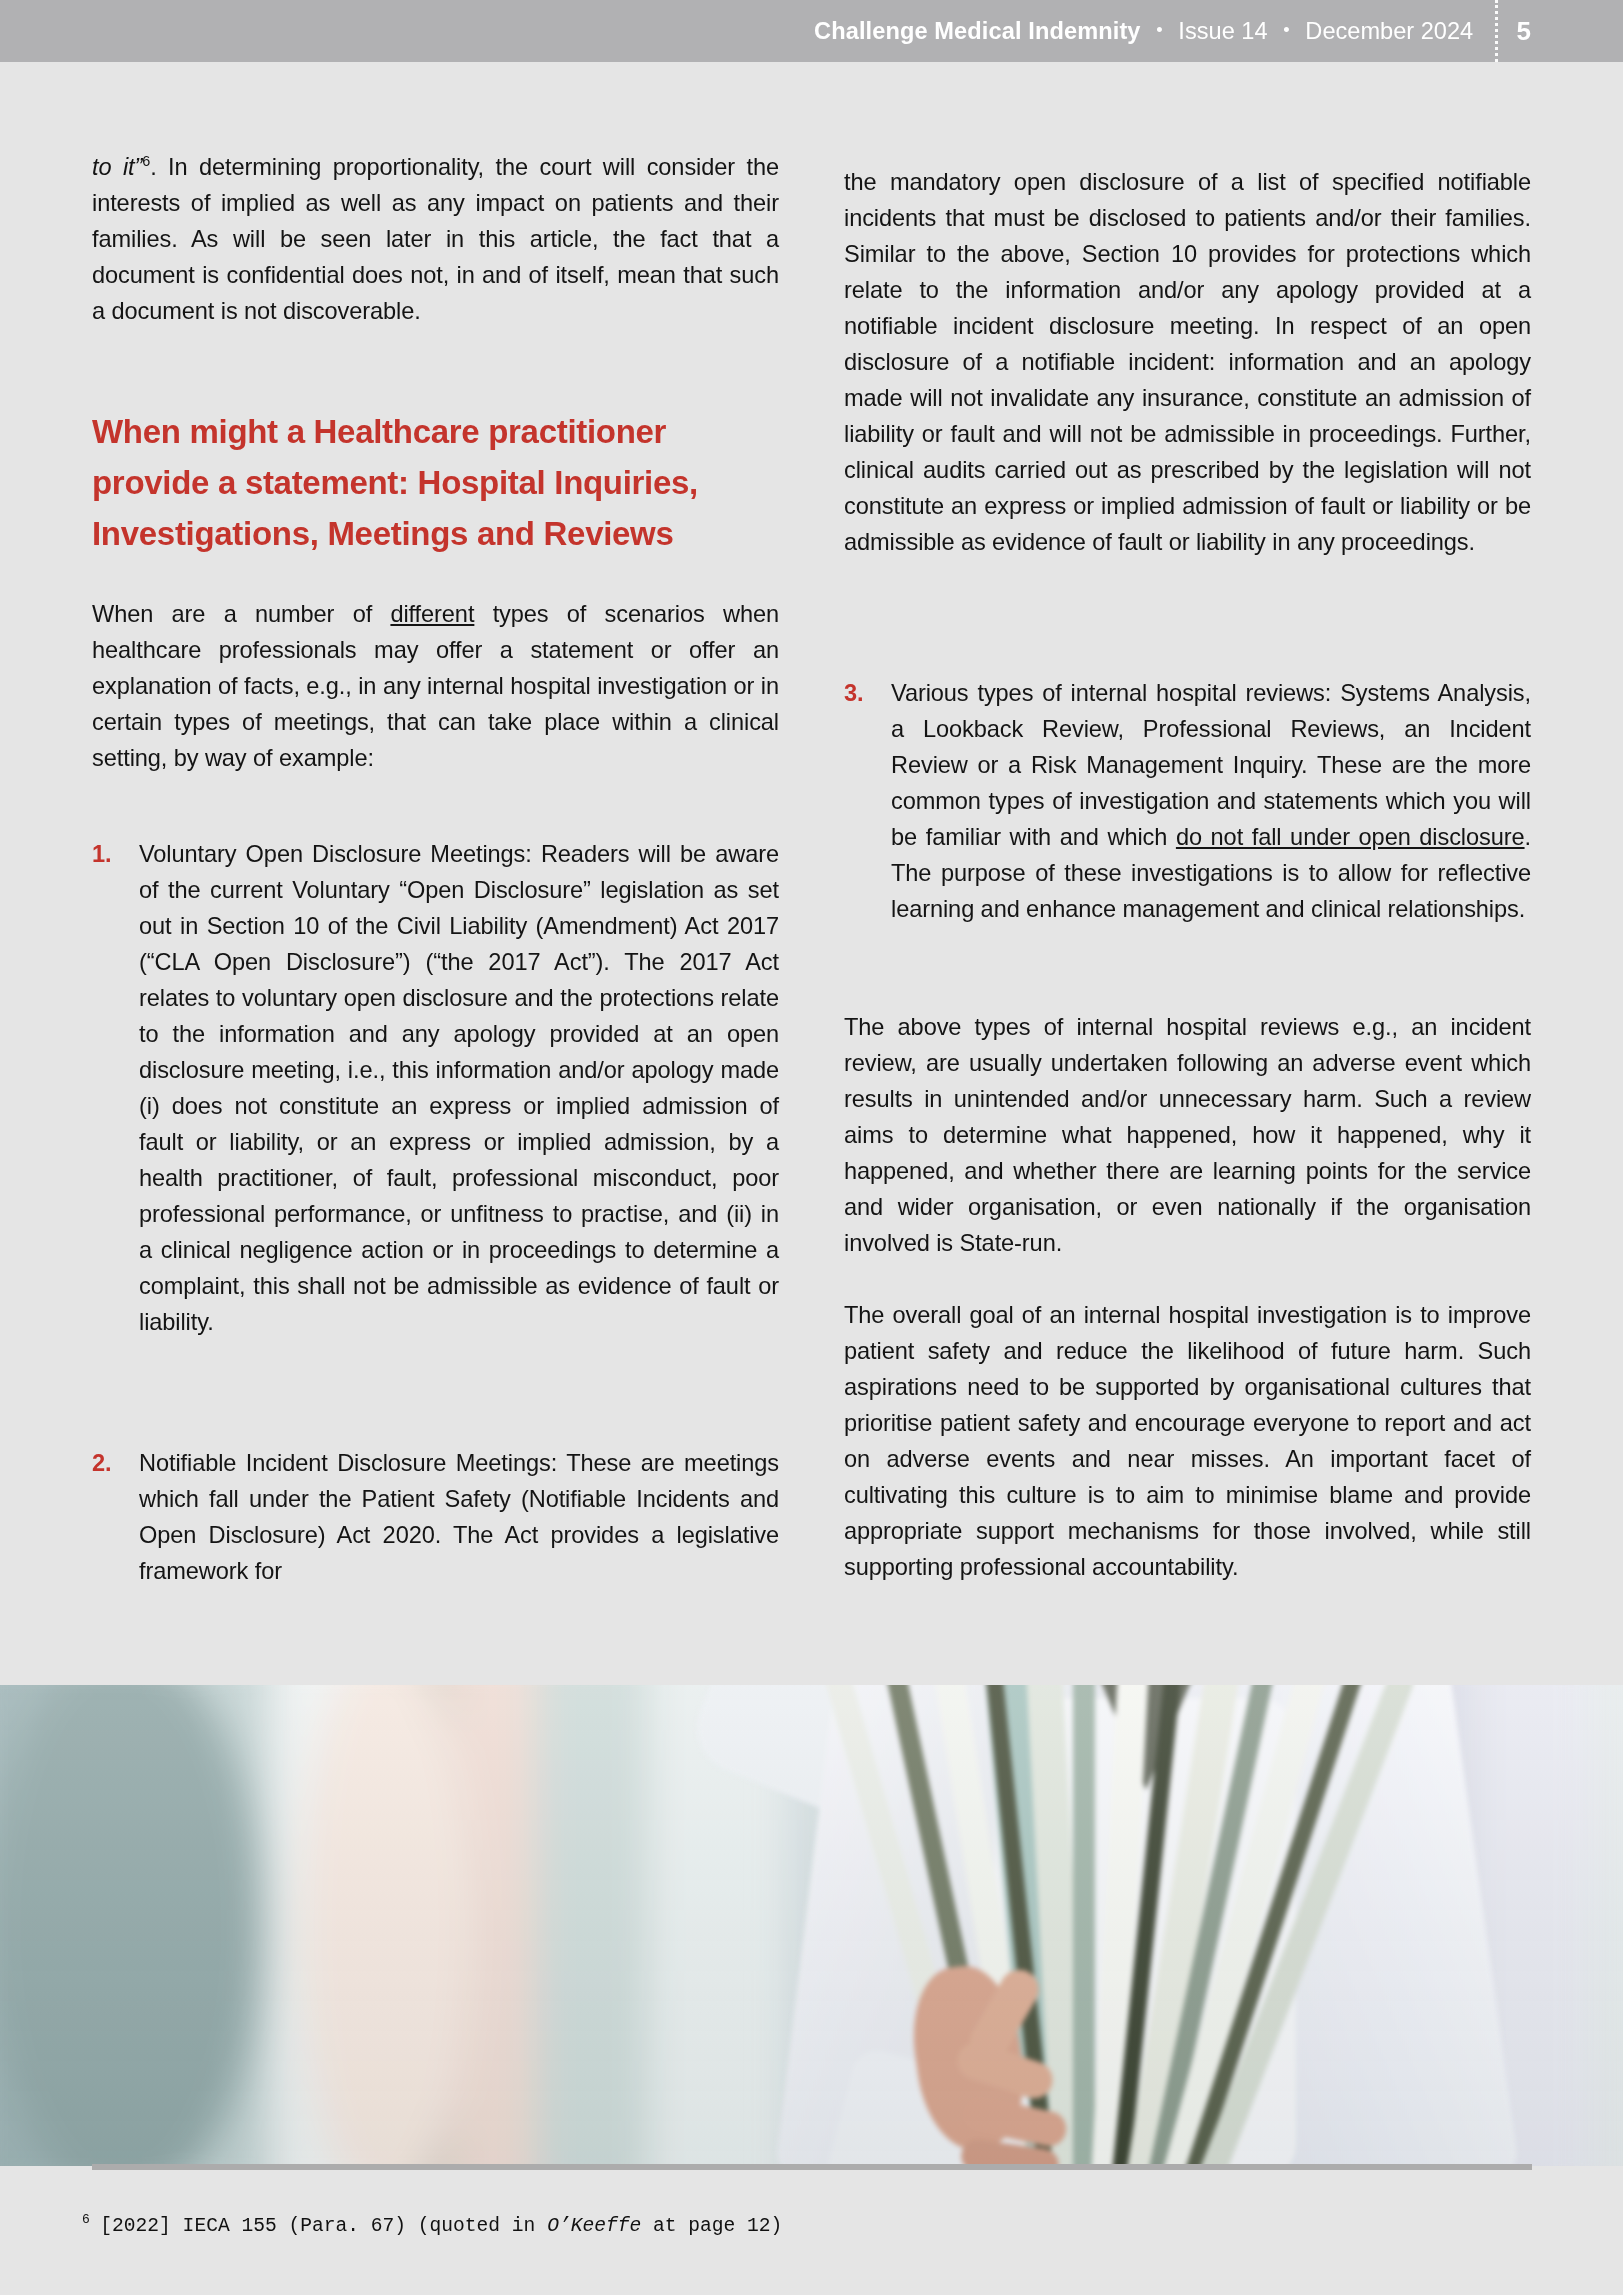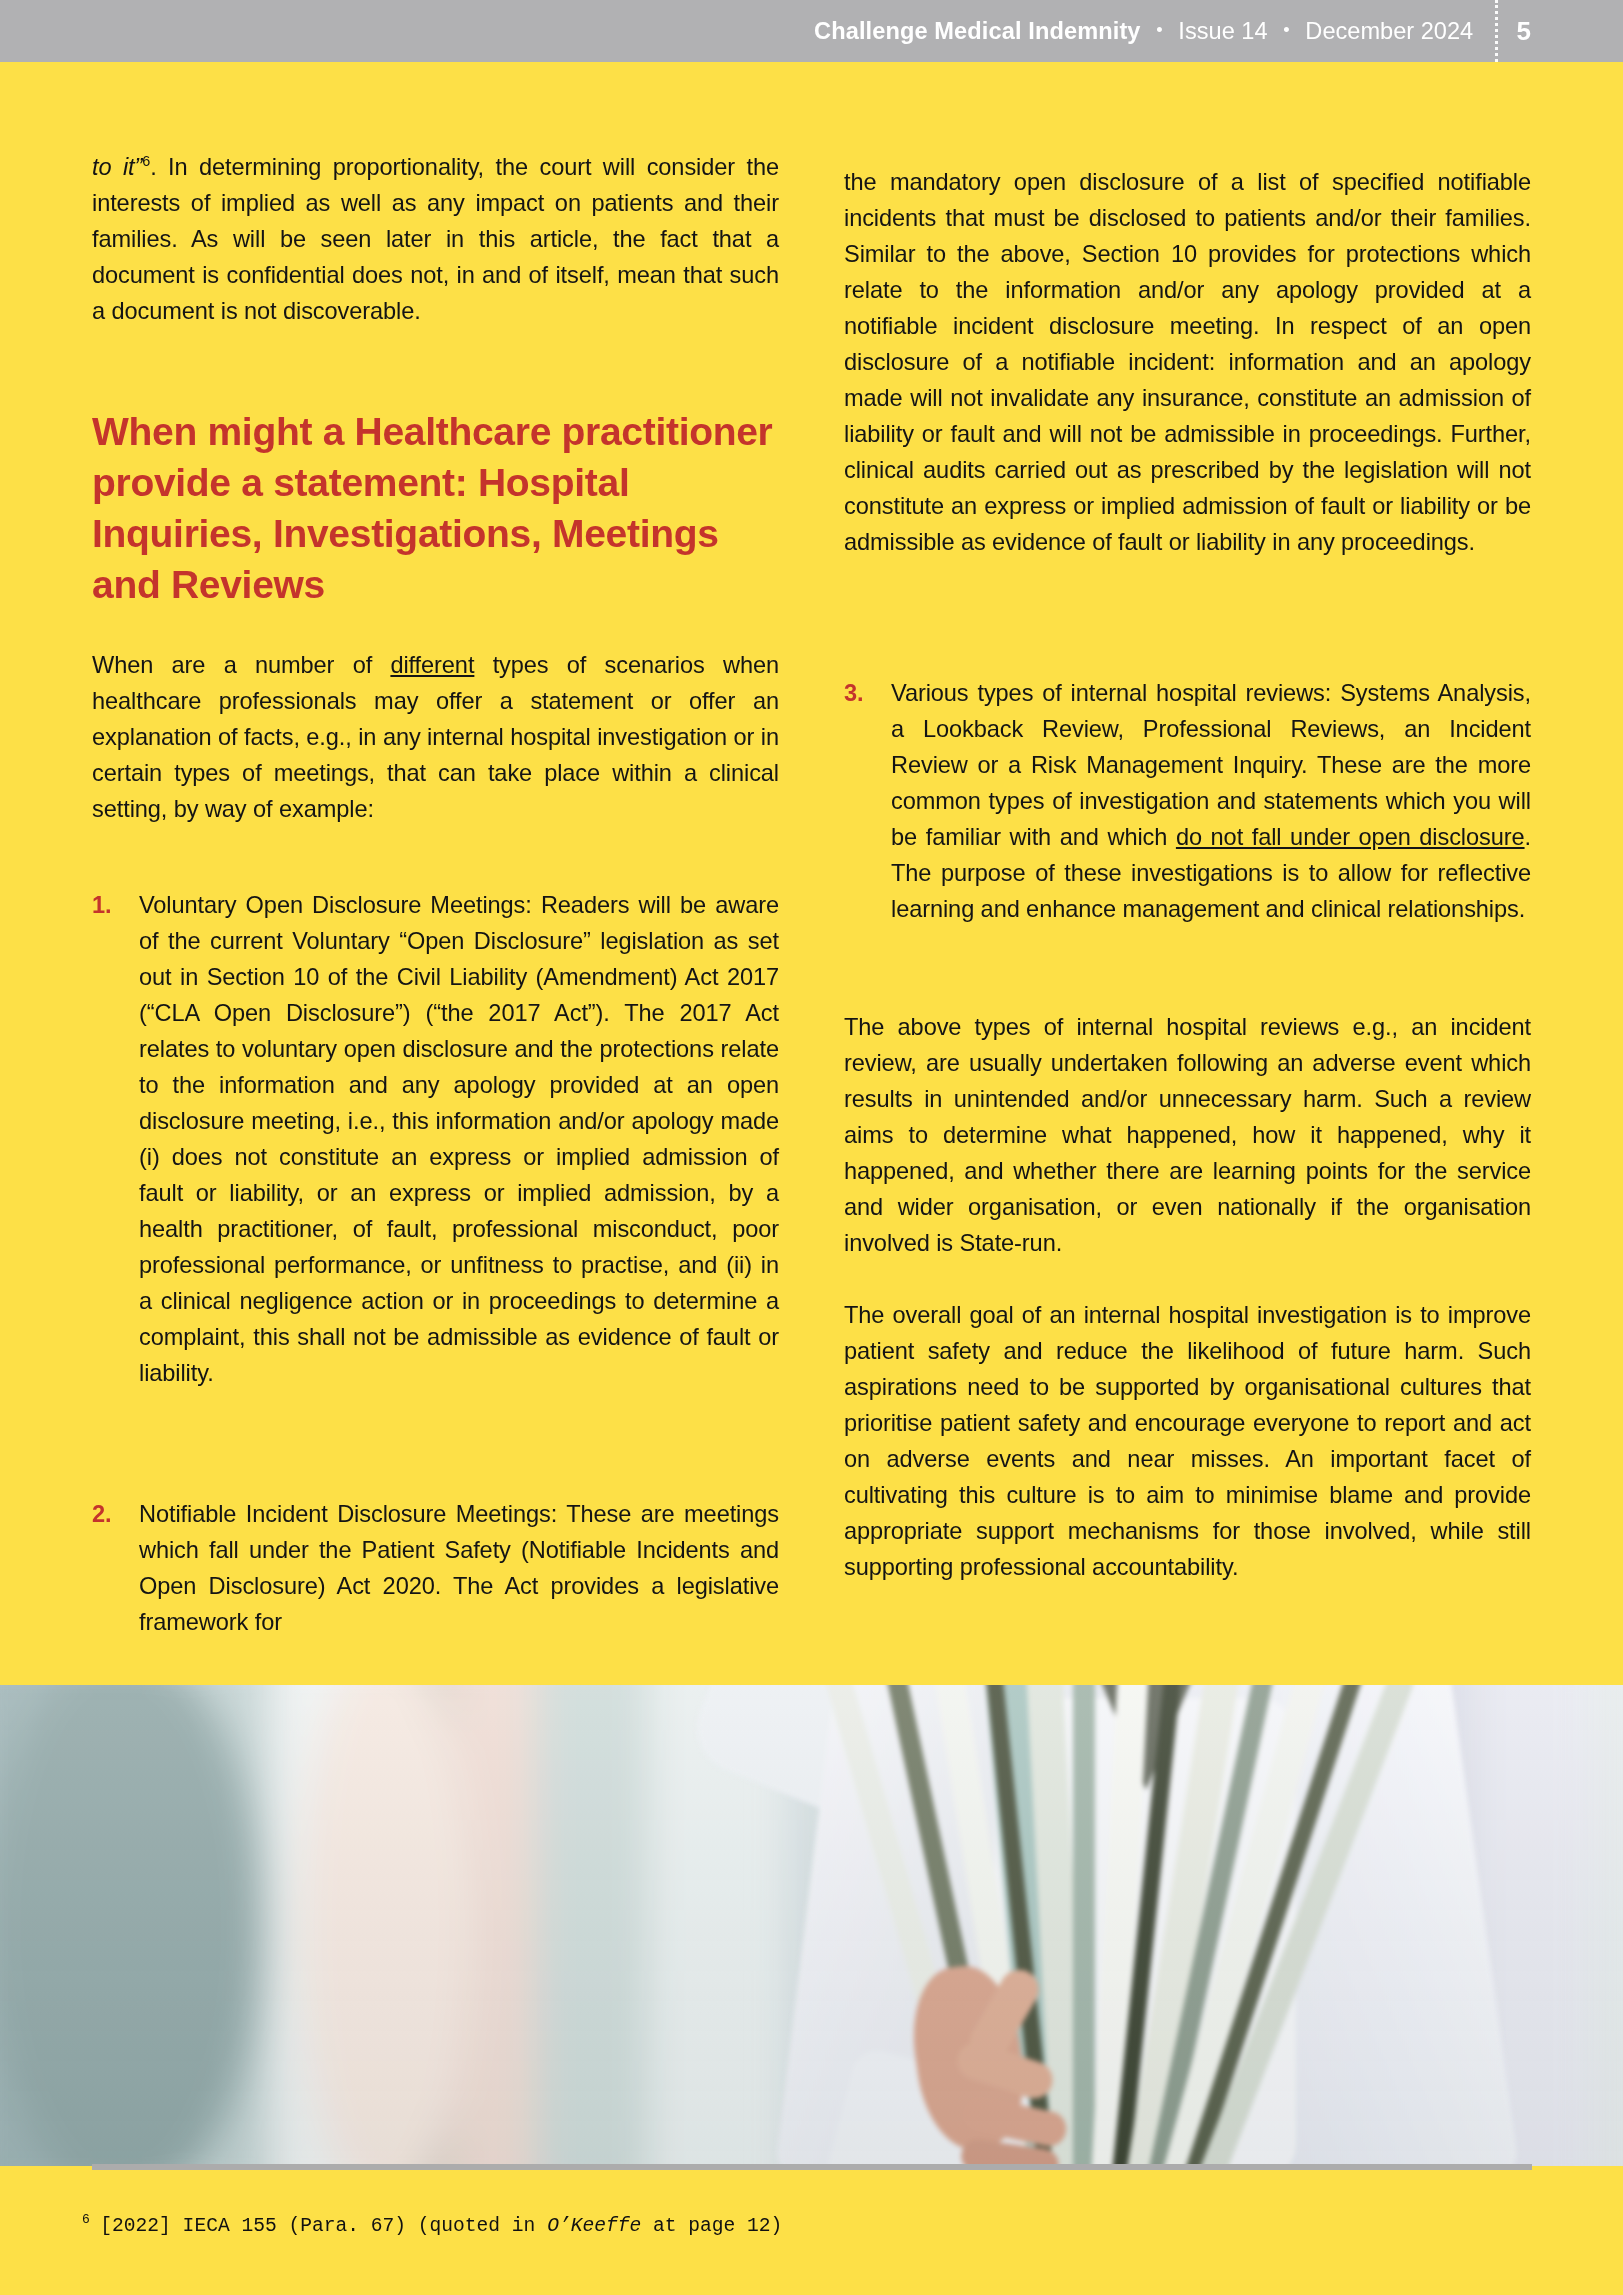--- a/index.html
+++ b/index.html
@@ -1,16 +1,16 @@
 <!DOCTYPE html>
 <html style="font-size:10.5px"><head>
 <meta charset="utf-8">
 <style>
   html,body{margin:0;padding:0;background:#fff;}
-  .page{position:relative;width:1623px;height:2295px;background:#fde047;
+  .page{position:relative;width:1623px;height:2295px;background:#e5e5e5;
         font-family:"Liberation Sans",sans-serif;color:#111;overflow:hidden;}
 
   
   .topbar{position:absolute;top:0;left:0;width:1623px;height:62px;background:#b1b1b3;
           display:flex;align-items:center;justify-content:flex-end;box-sizing:border-box;
           padding-right:92px;color:#fff;font-size:23.6px;white-space:nowrap;}
   .topbar .pub{font-weight:bold;letter-spacing:0.1px;}
   .topbar .sep{font-size:18.3px;margin:0 15.7px;position:relative;top:-1.3px;}
   .topbar .dotted{border-left:3.3px dotted rgba(255,255,255,.95);height:62px;margin:0 18.3px 0 22px;}
   .topbar .pagenum{font-weight:bold;font-size:26px;}
@@ -23,21 +23,21 @@
   .col{position:absolute;top:149px;width:687px;font-size:23.6px;line-height:36px;
        text-align:justify;letter-spacing:-0.1px;color:#141414;}
   .col-left{left:92px;}
   .col-right{left:844px;}
   .para{margin:0;}
   .intro{margin-bottom:77px;}
   .ital{font-style:italic;}
   .uline{text-decoration:underline;}
   sup.ref{font-size:14.4px;vertical-align:super;line-height:0;}
 
-  h2.heading{font-size:39px;line-height:51px;font-weight:bold;color:#c4342c;
+  h2.heading{font-size:33px;line-height:51px;font-weight:bold;color:#c4342c;
              margin:0 0 37px 0;text-align:left;letter-spacing:-0.3px;}
   .scenarios{margin-bottom:60px;}
 
   .olist{margin:0;padding:0;list-style:none;}
   .list-item{display:flex;margin:0 0 105px 0;}
   .list-item:last-child{margin-bottom:0;}
   .list-item .num{flex:0 0 47px;width:47px;color:#c4342c;font-weight:bold;text-align:left;}
   .list-item .li-body{flex:1;text-align:justify;}
 
   .cont{margin-bottom:115px;margin-top:15px;}

